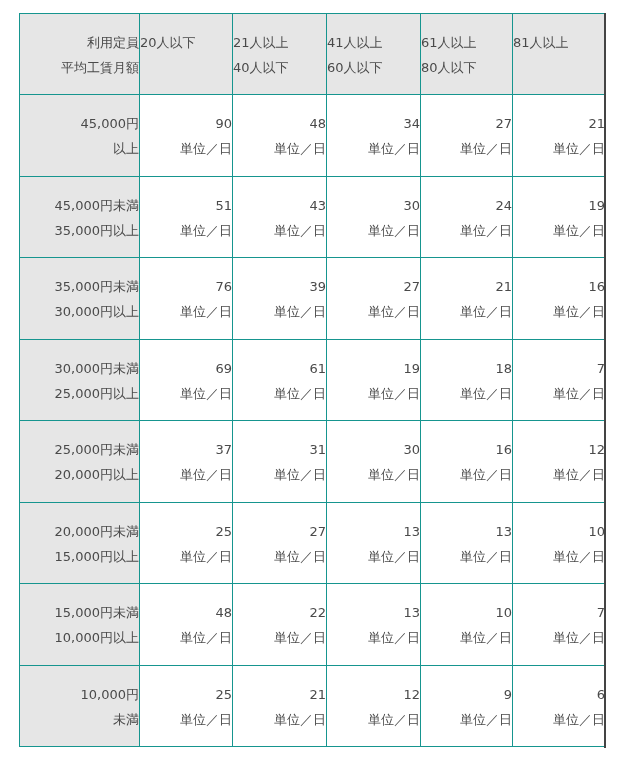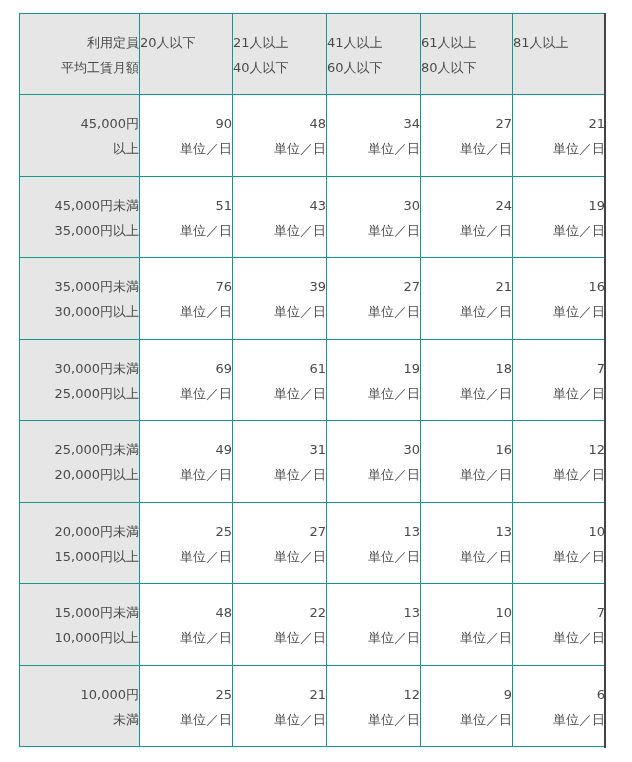--- a/index.html
+++ b/index.html
@@ -161,21 +161,21 @@
             <span class="line">7</span>
             <span class="line">単位／日</span>
           </td>
         </tr>
         <tr>
           <td class="rowhead">
             <span class="line">25,000円未満</span>
             <span class="line">20,000円以上</span>
           </td>
           <td>
-            <span class="line">49</span>
+            <span class="line">37</span>
             <span class="line">単位／日</span>
           </td>
           <td>
             <span class="line">31</span>
             <span class="line">単位／日</span>
           </td>
           <td>
             <span class="line">30</span>
             <span class="line">単位／日</span>
           </td>

